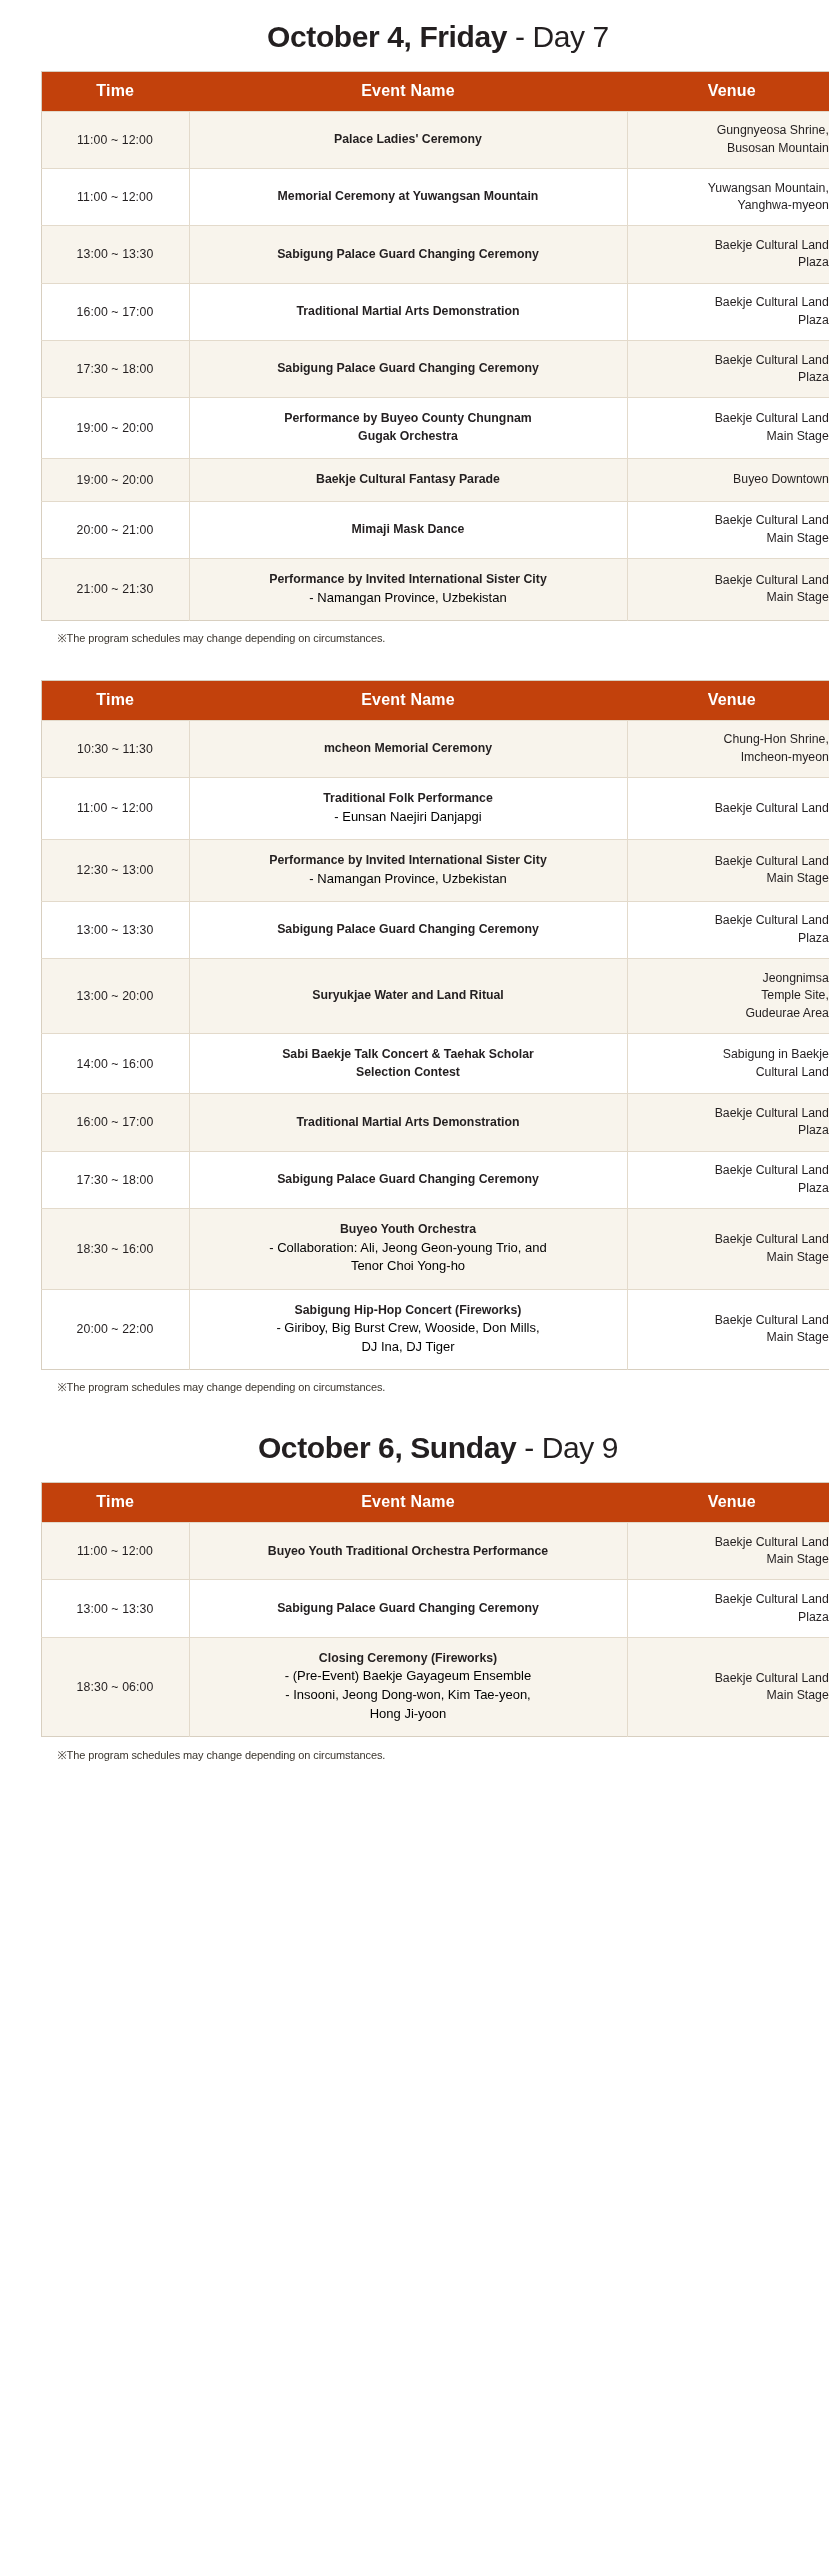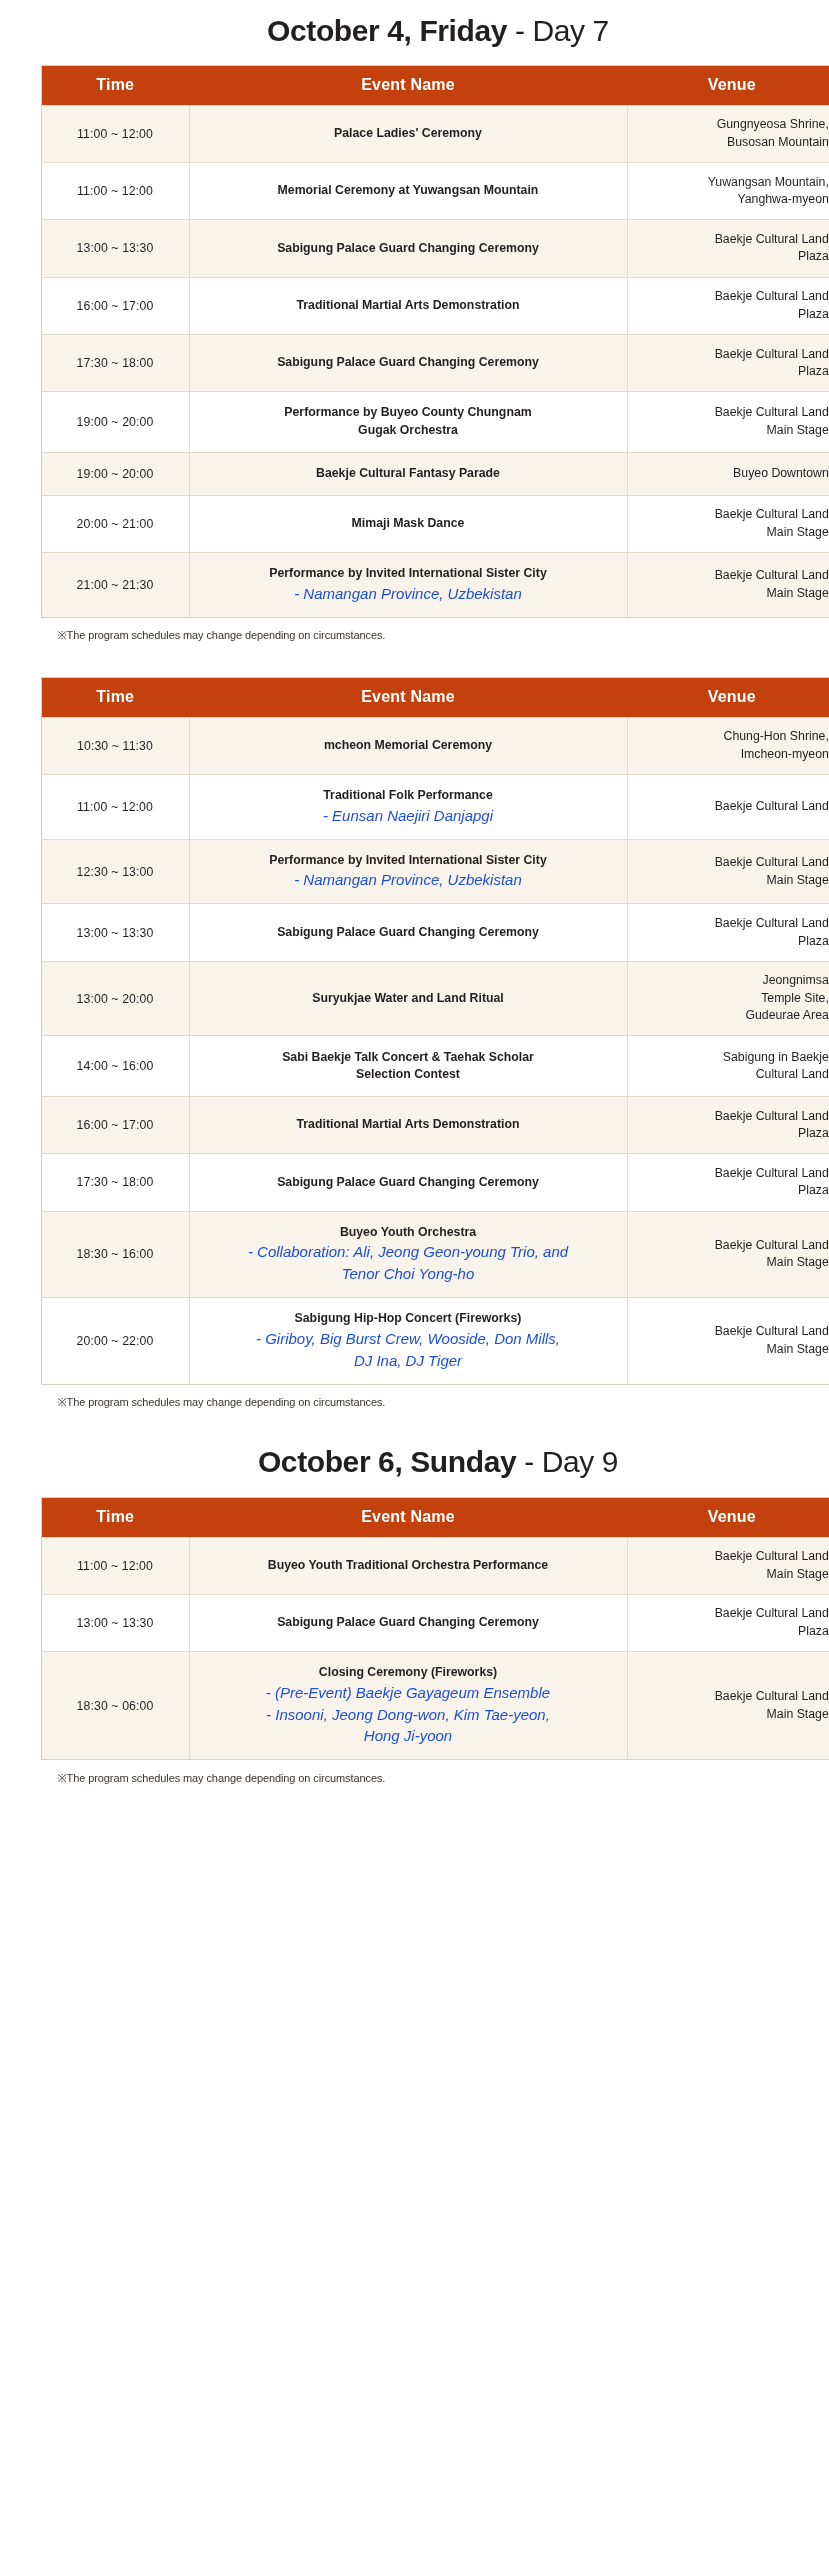--- a/index.html
+++ b/index.html
@@ -8,21 +8,21 @@
     background: #ffffff;
   }
   body {
     width: 829px;
     font-family: "Liberation Sans", sans-serif;
     color: #231f20;
     -webkit-font-smoothing: antialiased;
   }
   .page {
     width: 806px;
-    margin: 0 auto;
+    margin: 6px auto;
     padding: 12px;
     box-sizing: border-box;
   }
   .day-block {
     width: 829px;
     box-sizing: border-box;
     padding: 0 17px;
   }
   .day-title {
     text-align: center;
@@ -86,24 +86,23 @@
     font-size: 12.7px;
     line-height: 1.42;
     border-left: 0.8px solid #e3dacb;
     border-right: 0.8px solid #e3dacb;
     color: #231f20;
     text-align: center;
   }
   td.event .sub {
     font-weight: normal;
     display: block;
-    font-size: 15px;
+    font-size: 13px;
     line-height: 1.45;
-    color: #1d4ed8;
-    font-style: italic;
+    color: #000000;
   }
   td.venue {
     text-align: right;
     padding: 10.7px 7.7px;
     font-size: 12px;
     line-height: 1.42;
     color: #2b2620;
   }
   .note {
     font-size: 11px;

